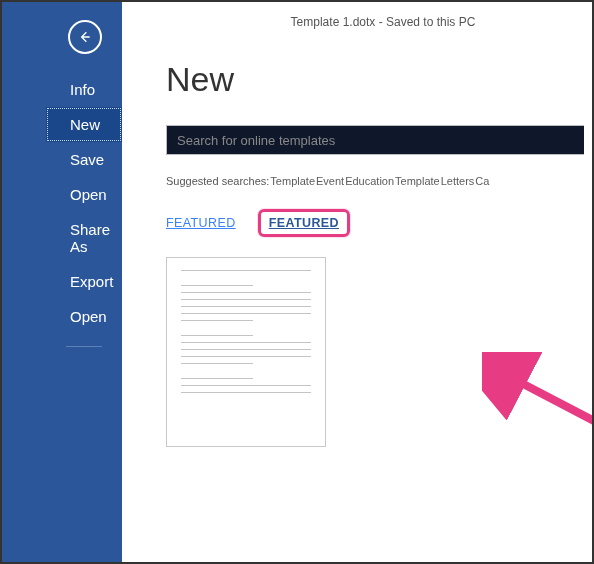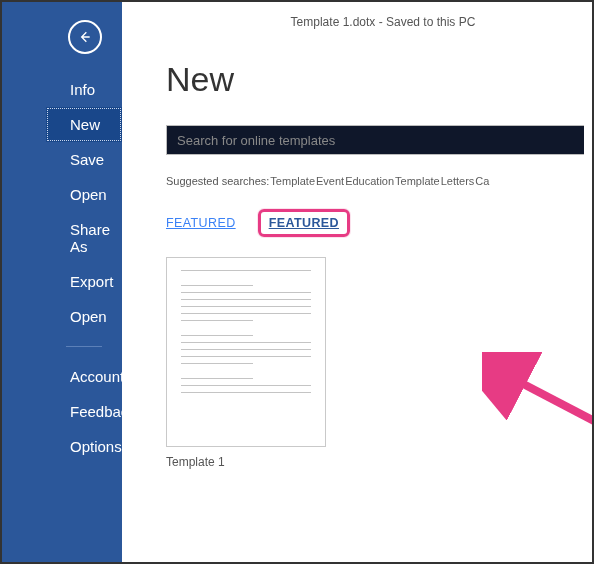--- a/index.html
+++ b/index.html
@@ -83,25 +83,20 @@
   <ul class="nav">
     <li><span>Info</span></li>
     <li class="active"><span>New</span></li>
     <li><span>Save</span></li>
     <li><span>Open</span></li>
     <li><span>Share As</span></li>
     <li><span>Export</span></li>
     <li><span>Open</span></li>
   </ul>
   <hr class="sep">
-  <ul class="nav">
-    <li><span>Account</span></li>
-    <li><span>Feedback</span></li>
-    <li><span>Options</span></li>
-  </ul>
 </div>
 
 <div class="main">
   <h1 class="page-heading">New</h1>
 
   <div class="search">Search for online templates</div>
 
   <div class="suggested">
     <span class="label">Suggested searches:</span>
     <a>Template</a>
@@ -134,21 +129,20 @@
         <div class="line short"></div>
           <div class="line"></div>
           <div class="line"></div>
           <div class="line"></div>
           <div class="line short"></div>
         <div class="gap"></div>
         <div class="line short"></div>
           <div class="line"></div>
           <div class="line"></div>
       </div>
-      <div class="tpl-label">Template 1</div>
     </div>
   </div>
 
   <div class="arrow">
     <svg viewBox="0 0 230 140">
       <defs>
         <marker id="ah" markerWidth="14" markerHeight="14" refX="3" refY="5" orient="auto">
           <path d="M0,0 L0,10 L12,5 z" fill="#e73b84"></path>
         </marker>
       </defs>

